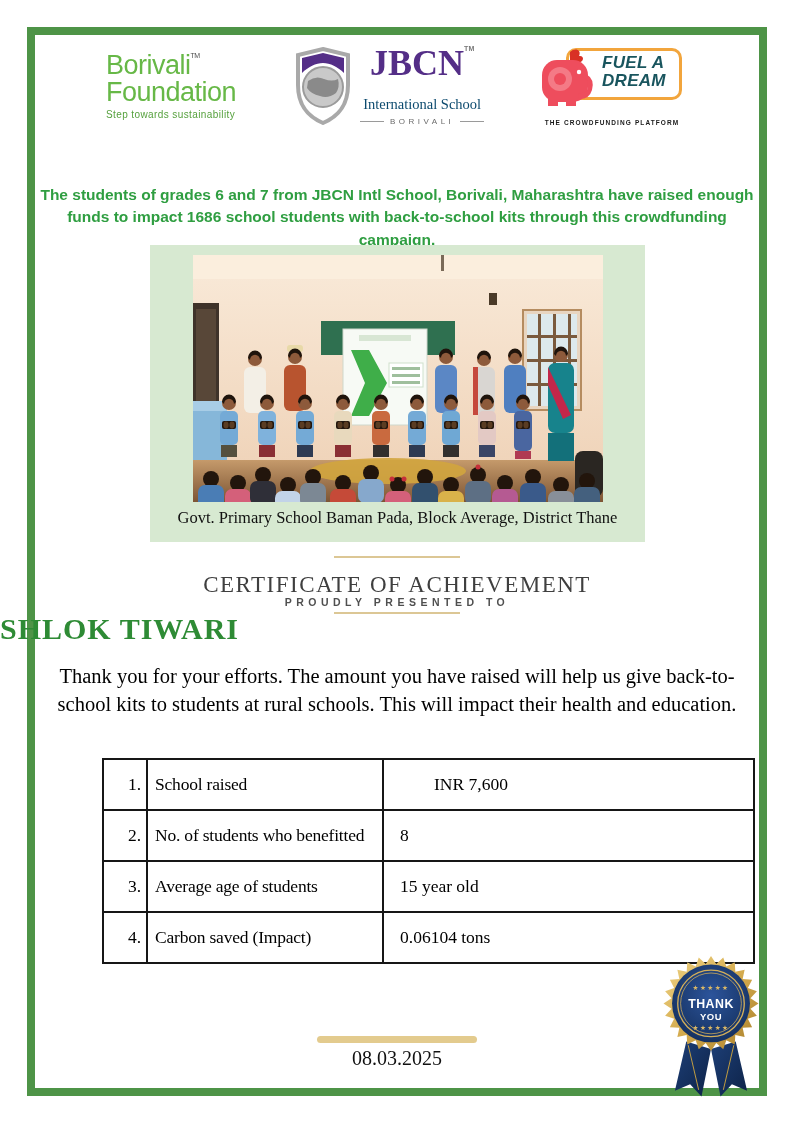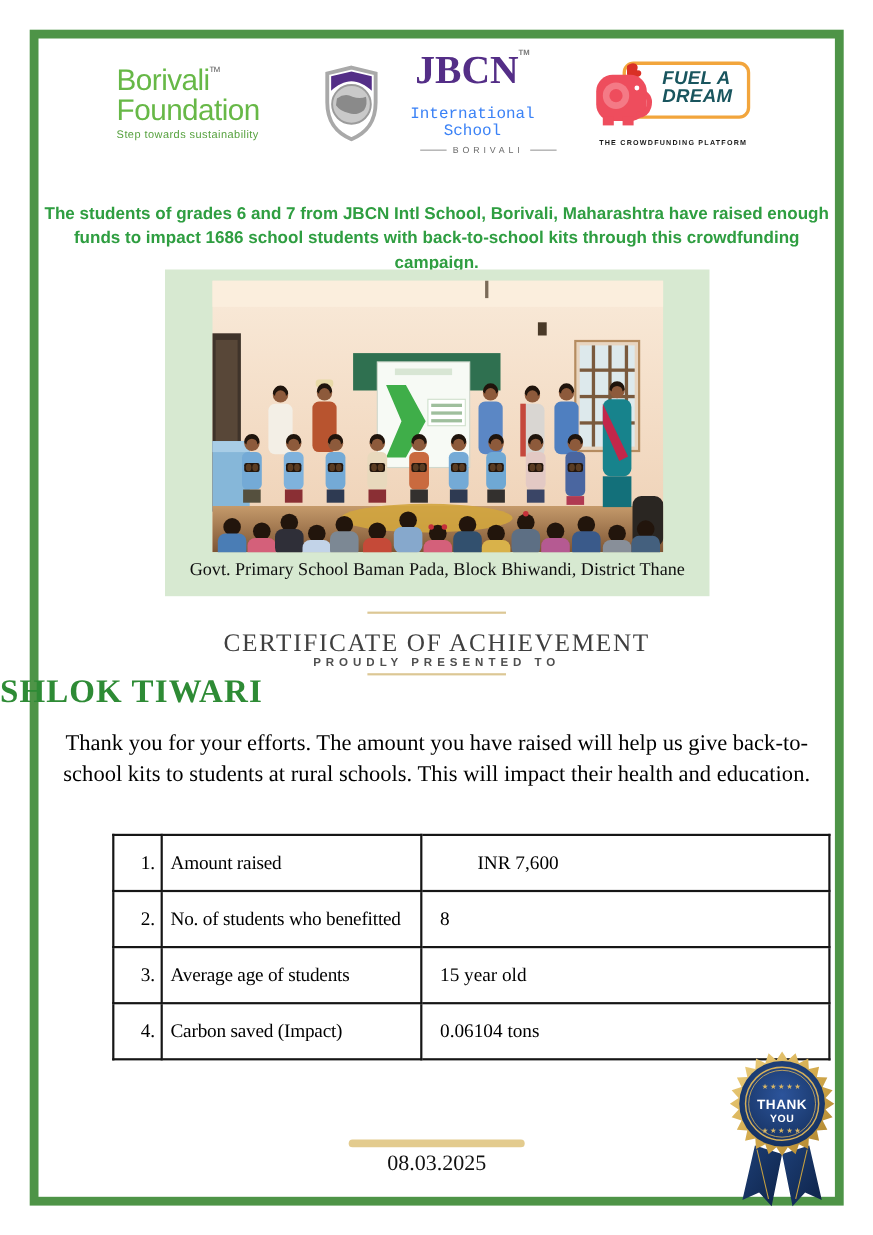--- a/index.html
+++ b/index.html
@@ -11,21 +11,21 @@
   .logos{position:absolute;top:46px;left:0;width:100%;display:flex;justify-content:center;
          align-items:center;gap:30px;}
   .gs{width:158px;line-height:1.0;color:#67b847;}
   .gs-big{font-size:27px;letter-spacing:-0.5px;}
   .gs-tm{font-size:7px;vertical-align:top;color:#4f4f4f;}
   .gs-tag{font-size:10px;color:#56a13e;margin-top:4px;letter-spacing:0.4px;}
   .jbcn{display:flex;align-items:center;gap:8px;width:212px;}
   .jbcn-text{text-align:center;}
   .jbcn-name{font-family:"Liberation Serif",serif;font-weight:bold;font-size:36px;color:#542e87;line-height:0.95;}
   .jbcn-tm{font-size:7px;color:#777;vertical-align:top;font-family:"Liberation Sans",sans-serif;}
-  .jbcn-sub{font-family:Liberation Mono, monospace;font-size:14.5px;color:#3b82f6;margin-top:16px;}
+  .jbcn-sub{font-family:Liberation Serif, serif;font-size:14.5px;color:#0c4a6e;margin-top:16px;}
   .jbcn-loc-row{display:flex;align-items:center;justify-content:flex-end;gap:6px;margin-top:4px;}
   .jbcn-dash{width:24px;height:1px;background:#9a9a9a;}
   .jbcn-loc{font-size:8px;letter-spacing:3.5px;color:#6b6b6b;}
   .fuel{position:relative;width:152px;height:80px;}
   .fuel-frame{position:absolute;left:30px;top:2px;width:116px;height:52px;border:3px solid #f2a53c;border-radius:10px;box-sizing:border-box;}
   .fuel-text{position:absolute;left:66px;top:8px;font-weight:bold;font-size:17px;line-height:1.05;
              color:#19555e;letter-spacing:0.3px;font-style:italic;}
   .fuel-eleph{position:absolute;left:0;top:0;}
   .fuel-tag{position:absolute;left:0;bottom:0;width:100%;text-align:center;font-size:6.5px;
             font-weight:bold;letter-spacing:1.1px;color:#1a1a1a;}
@@ -331,37 +331,37 @@
         <g transform="translate(368,230)">
             <use href="#bh"></use>
             <rect x="-13" y="6" width="26" height="24" rx="7" fill="#888f99"></rect>
           </g>
         <g transform="translate(394,226)">
             <use href="#bh"></use>
             <rect x="-13" y="6" width="26" height="24" rx="7" fill="#44607e"></rect>
           </g>
       </g>
     </svg>
-    <div class="caption">Govt. Primary School Baman Pada, Block Bhiwandi, District Thane</div>
+    <div class="caption">Govt. Primary School Baman Pada, Block Average, District Thane</div>
   </div>
 
   <div class="title-row">
     <span class="title-line"></span>
     <span class="cert-title">CERTIFICATE OF ACHIEVEMENT</span>
     <span class="title-line"></span>
   </div>
   <div class="presented">PROUDLY PRESENTED TO</div>
   <div class="recipient">SHLOK TIWARI</div>
   <div class="message">Thank you for your efforts. The amount you have raised will help us give back-to-school kits to students at rural schools. This will impact their health and education.</div>
 
   <table class="impact">
     <tbody>
       <tr>
         <td class="td-num">1.</td>
-        <td class="td-label">Amount raised</td>
+        <td class="td-label">School raised</td>
         <td class="td-value indent">INR 7,600</td>
       </tr>
       <tr>
         <td class="td-num">2.</td>
         <td class="td-label">No. of students who benefitted</td>
         <td class="td-value">8</td>
       </tr>
       <tr>
         <td class="td-num">3.</td>
         <td class="td-label">Average age of students</td>

